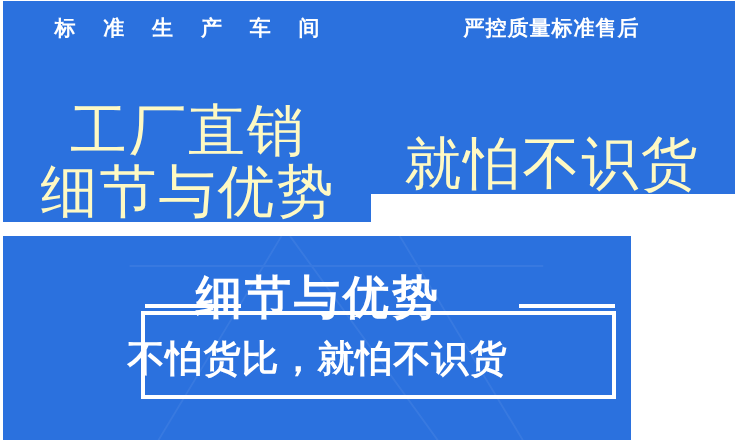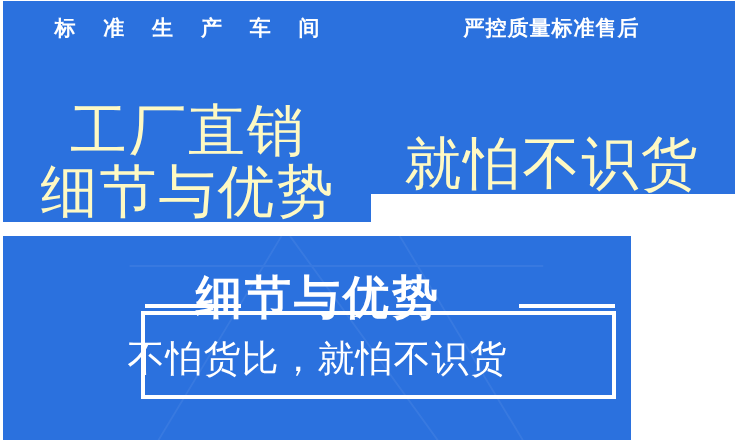--- a/index.html
+++ b/index.html
@@ -134,21 +134,21 @@
     white-space: nowrap;
   }
   #feature-sub {
     position: absolute;
     left: 0;
     right: 0;
     top: 104px;
     text-align: center;
     color: #ffffff;
     font-size: 37px;
-    font-weight: normal;
+    font-weight: bold;
     line-height: 1;
     letter-spacing: 1px;
     text-indent: 1px;
     white-space: nowrap;
   }
 </style>
 </head>
 <body>
 
 <div id="poster">

